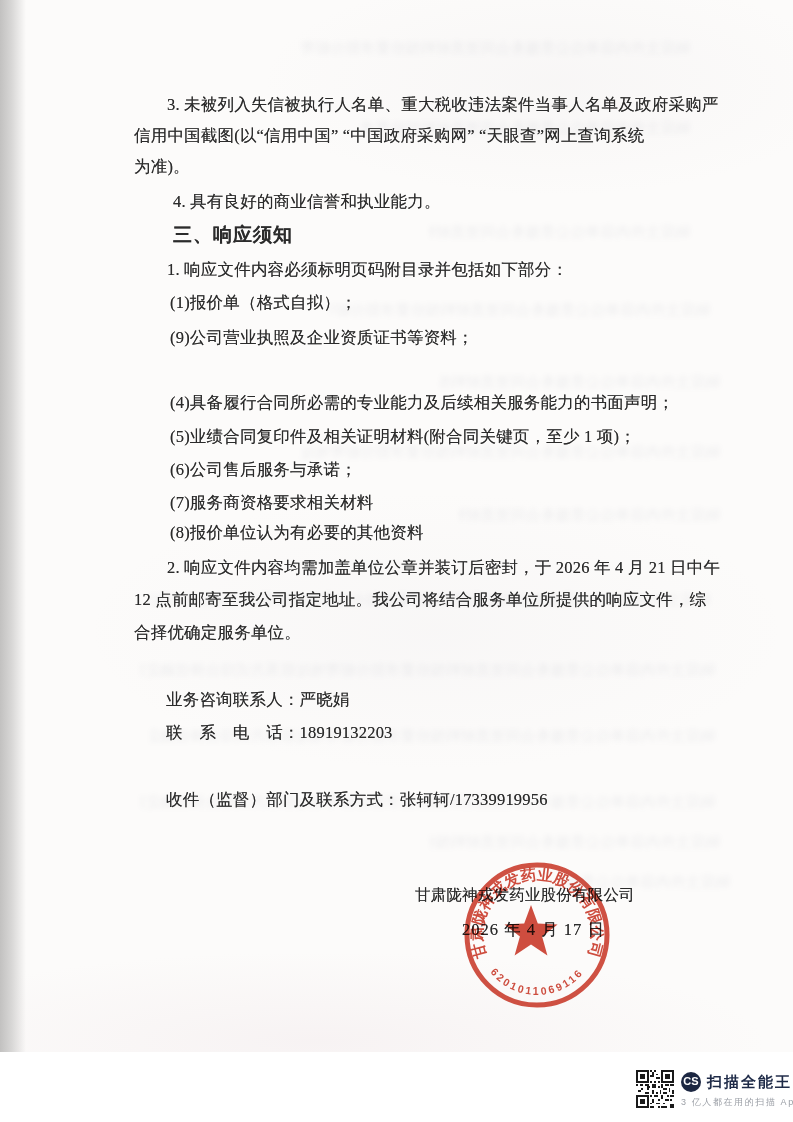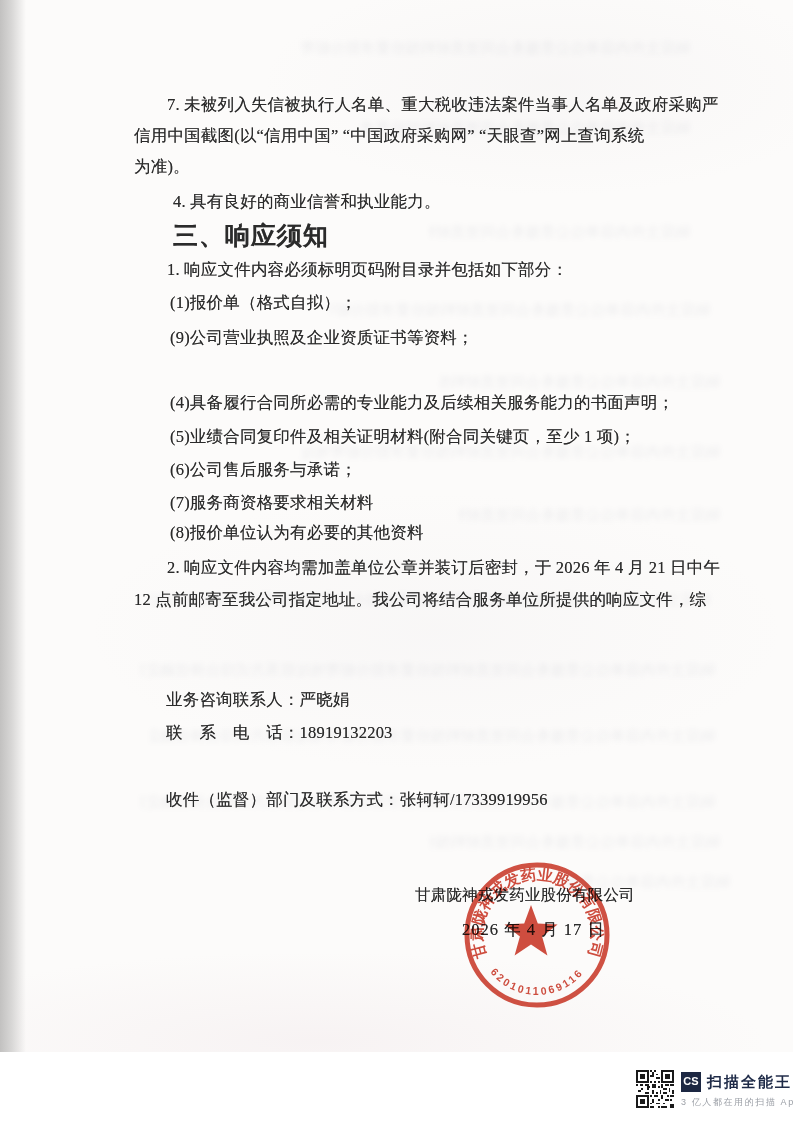--- a/index.html
+++ b/index.html
@@ -12,33 +12,33 @@
     background:
       radial-gradient(420px 160px at 70% 8%, rgba(210,205,210,.10), rgba(0,0,0,0) 70%),
       radial-gradient(500px 200px at 55% 60%, rgba(205,200,208,.08), rgba(0,0,0,0) 70%),
       radial-gradient(600px 120px at 40% 99%, rgba(225,205,212,.18), rgba(0,0,0,0) 75%);}
   .edge-shadow{position:absolute;left:0;top:0;width:26px;height:1052px;
     background:linear-gradient(90deg,#c2c1c0 0%,#d8d7d6 45%,rgba(250,249,248,0) 100%);}
   
   .ln{position:absolute;white-space:nowrap;color:#2b2b2b;font-size:16.5px;line-height:24px;
       height:24px;letter-spacing:.2px;text-shadow:0 0 .5px rgba(45,45,45,.65);}
   .hd{font-family:"Liberation Sans","DejaVu Sans",sans-serif;font-weight:700;
-      font-size:25px;line-height:26px;height:26px;letter-spacing:1px;}
+      font-size:19px;line-height:26px;height:26px;letter-spacing:1px;}
   .sig{font-size:15.5px;}
   
   .ghost{position:absolute;transform:scaleX(-1);filter:blur(2.4px);opacity:.11;color:#7d8394;
          font-size:15px;line-height:20px;white-space:nowrap;overflow:hidden;height:20px;}
   
   .seal{position:absolute;left:455px;top:853px;width:166px;height:166px;
         mix-blend-mode:multiply;opacity:.93;filter:blur(.3px);}
   
   .wm{position:absolute;left:630px;top:1062px;width:160px;height:52px;}
   .wm-qr{position:absolute;left:6px;top:8px;width:38px;height:38px;}
   .wm-logo{position:absolute;left:51px;top:10px;width:20px;height:20px;background:#1c2742;
-           border-radius:0;color:#ffffff;font-family:"Liberation Sans",sans-serif;
+           border-radius:10px;color:#ffffff;font-family:"Liberation Sans",sans-serif;
            font-weight:700;font-size:11px;text-align:center;line-height:19px;}
   .wm-logo::after{content:"";position:absolute;left:3px;right:3px;bottom:-2px;height:4px;
            background:#2bbfa0;border-radius:2px;z-index:-1;}
   .wm-title{position:absolute;left:77px;top:10px;color:#1e2a47;
            font-family:Liberation Sans, sans-serif;font-weight:700;
            font-size:15px;line-height:20px;letter-spacing:2px;white-space:nowrap;}
   .wm-sub{position:absolute;left:51px;top:34px;color:#9b9fa6;
            font-family:"Liberation Sans","DejaVu Sans",sans-serif;font-size:9px;
            letter-spacing:1.6px;white-space:nowrap;}
 </style>
@@ -57,35 +57,36 @@
     <div class="ghost" style="left:460px;top:505px;width:260px">响应文件内容单位公章服务合同资质材料报价要求部分邮寄地址联系方式综合择优确定服务单位资料</div>
     <div class="ghost" style="left:150px;top:590px;width:560px">响应文件内容单位公章服务合同资质材料报价要求部分邮寄地址联系方式综合择优确定服务单位资料</div>
     <div class="ghost" style="left:140px;top:660px;width:575px">响应文件内容单位公章服务合同资质材料报价要求部分邮寄地址联系方式综合择优确定服务单位资料</div>
     <div class="ghost" style="left:150px;top:726px;width:565px">响应文件内容单位公章服务合同资质材料报价要求部分邮寄地址联系方式综合择优确定服务单位资料</div>
     <div class="ghost" style="left:140px;top:792px;width:575px">响应文件内容单位公章服务合同资质材料报价要求部分邮寄地址联系方式综合择优确定服务单位资料</div>
     <div class="ghost" style="left:430px;top:832px;width:290px">响应文件内容单位公章服务合同资质材料报价要求部分邮寄地址联系方式综合择优确定服务单位资料</div>
     <div class="ghost" style="left:560px;top:872px;width:170px">响应文件内容单位公章服务合同资质材料报价要求部分邮寄地址联系方式综合择优确定服务单位资料</div>
 
     <div class="edge-shadow"></div>
 
-    <div class="ln" style="left:167px;top:93px">7. 未被列入失信被执行人名单、重大税收违法案件当事人名单及政府采购严</div>
+    <div class="ln" style="left:167px;top:93px">3. 未被列入失信被执行人名单、重大税收违法案件当事人名单及政府采购严</div>
     <div class="ln" style="left:134px;top:124px">信用中国截图(以“信用中国” “中国政府采购网” “天眼查”网上查询系统</div>
     <div class="ln" style="left:134px;top:155px">为准)。</div>
     <div class="ln" style="left:173px;top:190px">4. 具有良好的商业信誉和执业能力。</div>
     <div class="ln hd" style="left:173px;top:222px">三、响应须知</div>
     <div class="ln" style="left:167px;top:258px">1. 响应文件内容必须标明页码附目录并包括如下部分：</div>
     <div class="ln" style="left:170px;top:291px">(1)报价单（格式自拟）；</div>
     <div class="ln" style="left:170px;top:326px">(9)公司营业执照及企业资质证书等资料；</div>
     <div class="ln" style="left:170px;top:391px">(4)具备履行合同所必需的专业能力及后续相关服务能力的书面声明；</div>
     <div class="ln" style="left:170px;top:425px">(5)业绩合同复印件及相关证明材料(附合同关键页，至少 1 项)；</div>
     <div class="ln" style="left:170px;top:458px">(6)公司售后服务与承诺；</div>
     <div class="ln" style="left:170px;top:491px">(7)服务商资格要求相关材料</div>
     <div class="ln" style="left:170px;top:521px">(8)报价单位认为有必要的其他资料</div>
     <div class="ln" style="left:167px;top:556px">2. 响应文件内容均需加盖单位公章并装订后密封，于 2026 年 4 月 21 日中午</div>
     <div class="ln" style="left:134px;top:588px">12 点前邮寄至我公司指定地址。我公司将结合服务单位所提供的响应文件，综</div>
+    <div class="ln" style="left:134px;top:621px">合择优确定服务单位。</div>
     <div class="ln" style="left:166px;top:688px">业务咨询联系人：严晓娟</div>
     <div class="ln" style="left:166px;top:721px">联　系　电　话：18919132203</div>
     <div class="ln" style="left:166px;top:788px">收件（监督）部门及联系方式：张轲轲/17339919956</div>
 
     <div class="ln sig" style="left:415px;top:883px">甘肃陇神戎发药业股份有限公司</div>
     <div class="ln" style="left:462px;top:918px;letter-spacing:1px">2026 年 4 月 17 日</div>
 
     <div class="seal">
       <svg width="166" height="166" viewBox="0 0 166 166">
         <defs>

